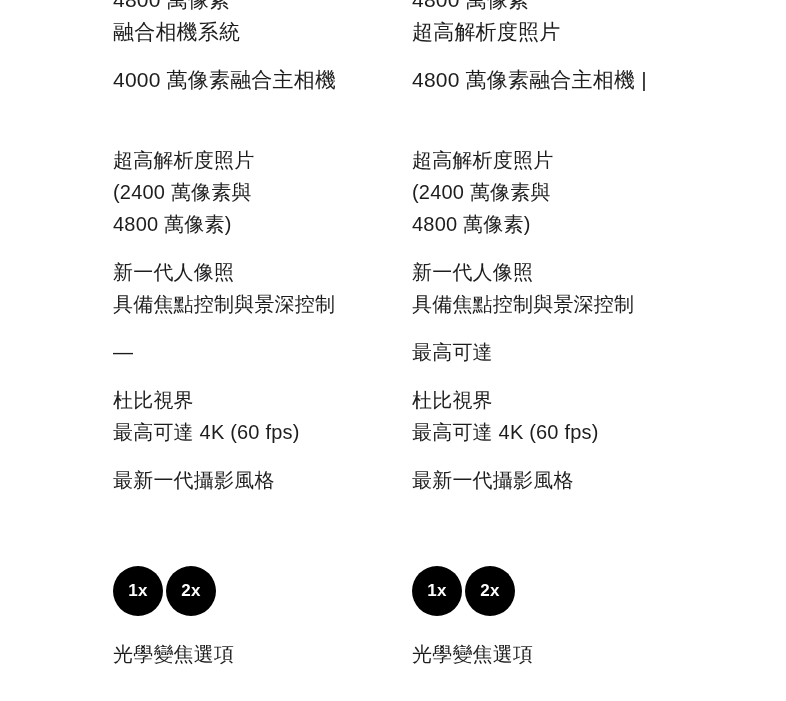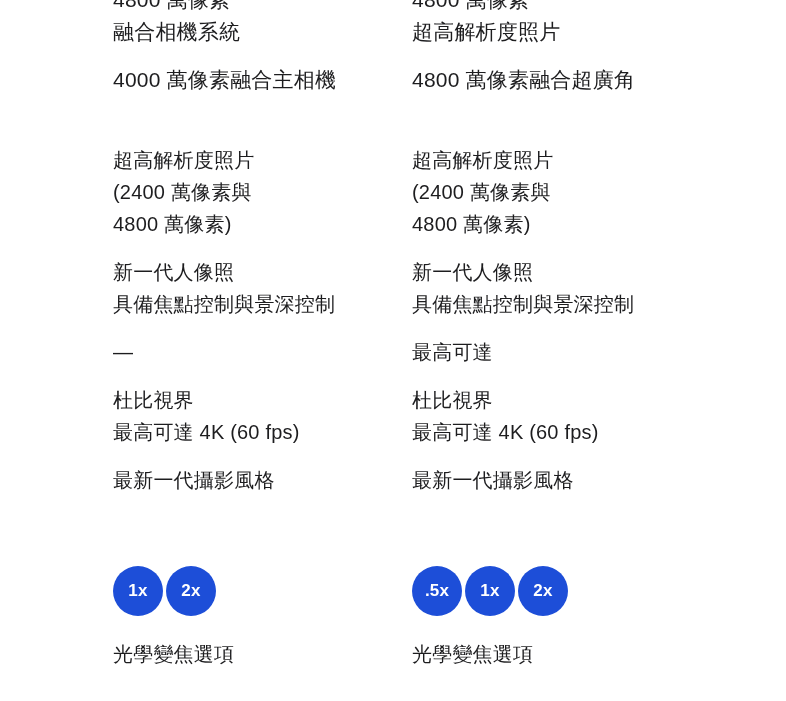--- a/index.html
+++ b/index.html
@@ -23,21 +23,21 @@
     letter-spacing: 0.2px;
   }
   .cell.left  { left: 113px; }
   .cell.right { left: 412px; }
   .f21 { font-size: 21px; }
   .circles { display: flex; gap: 3px; }
   .circle {
     width: 50px;
     height: 50px;
     border-radius: 50%;
-    background: #1d4ed8;
+    background: #000000;
     color: #ffffff;
     display: flex;
     align-items: center;
     justify-content: center;
     font-size: 17px;
     font-weight: 700;
   }
 </style>
 </head>
 <body>
@@ -53,21 +53,21 @@
       <div>4800 萬像素</div>
       <div>超高解析度照片</div>
     </div>
   </div>
 
   <div class="row" style="top:64px">
     <div class="cell left f21">
       <div>4000 萬像素融合主相機</div>
     </div>
     <div class="cell right f21">
-      <div>4800 萬像素融合超廣角</div>
+      <div>4800 萬像素融合主相機 |</div>
     </div>
   </div>
 
   <div class="row" style="top:144px">
     <div class="cell left">
       <div>超高解析度照片</div>
       <div>(2400 萬像素與</div>
       <div>4800 萬像素)</div>
     </div>
     <div class="cell right">
@@ -121,23 +121,20 @@
     <div class="cell left circles">
       <div class="circle">
         <span>1x</span>
       </div>
       <div class="circle">
         <span>2x</span>
       </div>
     </div>
     <div class="cell right circles">
       <div class="circle">
-        <span>.5x</span>
-      </div>
-      <div class="circle">
         <span>1x</span>
       </div>
       <div class="circle">
         <span>2x</span>
       </div>
     </div>
   </div>
 
   <div class="row" style="top:638px">
     <div class="cell left">

